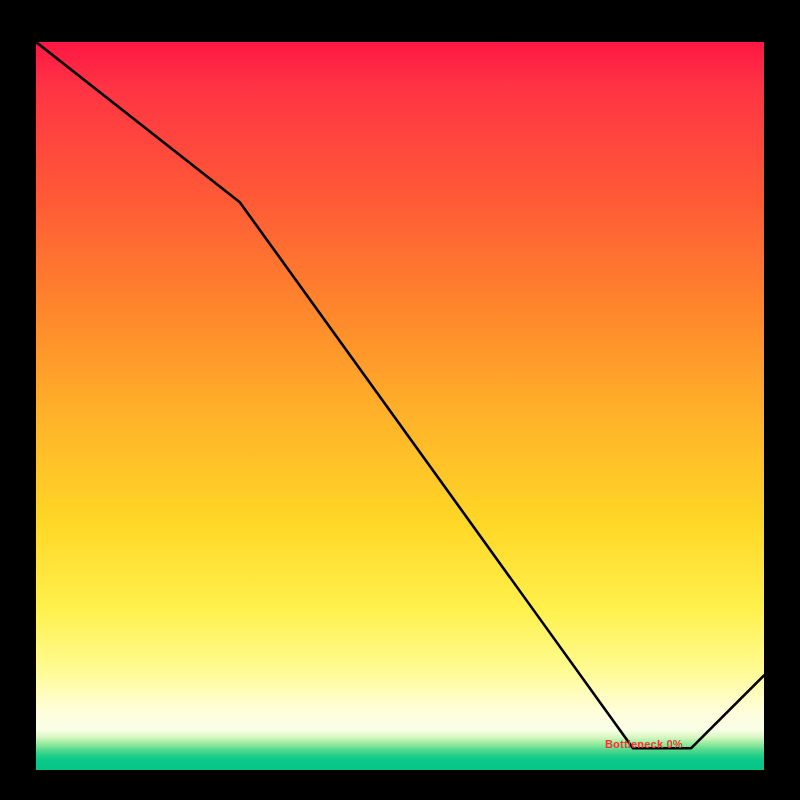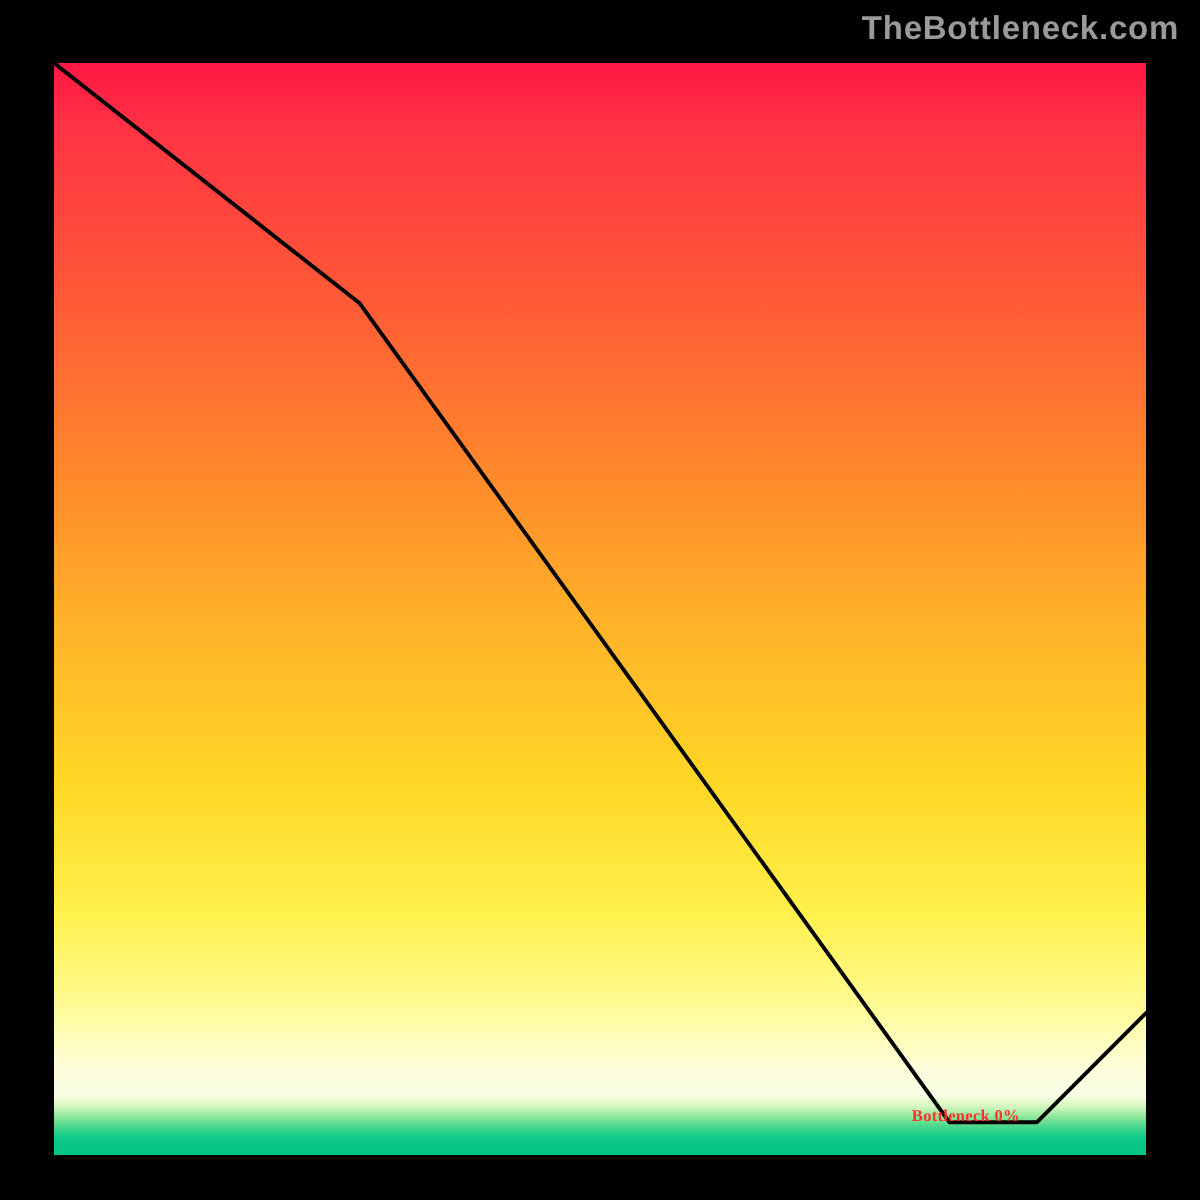--- a/index.html
+++ b/index.html
@@ -70,37 +70,35 @@
       #05c587 100%
     );
   }
   .annotation {
     position: absolute;
     color: #ff2f2f;
     font-size: 11px;
     font-weight: 700;
     letter-spacing: 0.2px;
     white-space: nowrap;
-    font-family: Liberation Serif, serif;
   }
   svg.line {
     position: absolute;
     left: 0;
     top: 0;
     width: 100%;
     height: 100%;
     overflow: visible;
   }
 </style>
 </head>
 <body>
 
 <div class="frame">
 
-  <div class="watermark">TheBottleneck.com</div>
 
   <div class="plot-outer">
     <div class="plot-inner">
 
       <div class="gradient"></div>
 
       <svg class="line" viewBox="0 0 728 728" preserveAspectRatio="none">
         <polyline id="series-path" fill="none" stroke="#000000" stroke-width="2.6" stroke-linejoin="round" stroke-linecap="round" points="0.0,0.0 203.8,160.2 597.0,706.2 655.2,706.2 728.0,633.4"></polyline>
       </svg>
 

